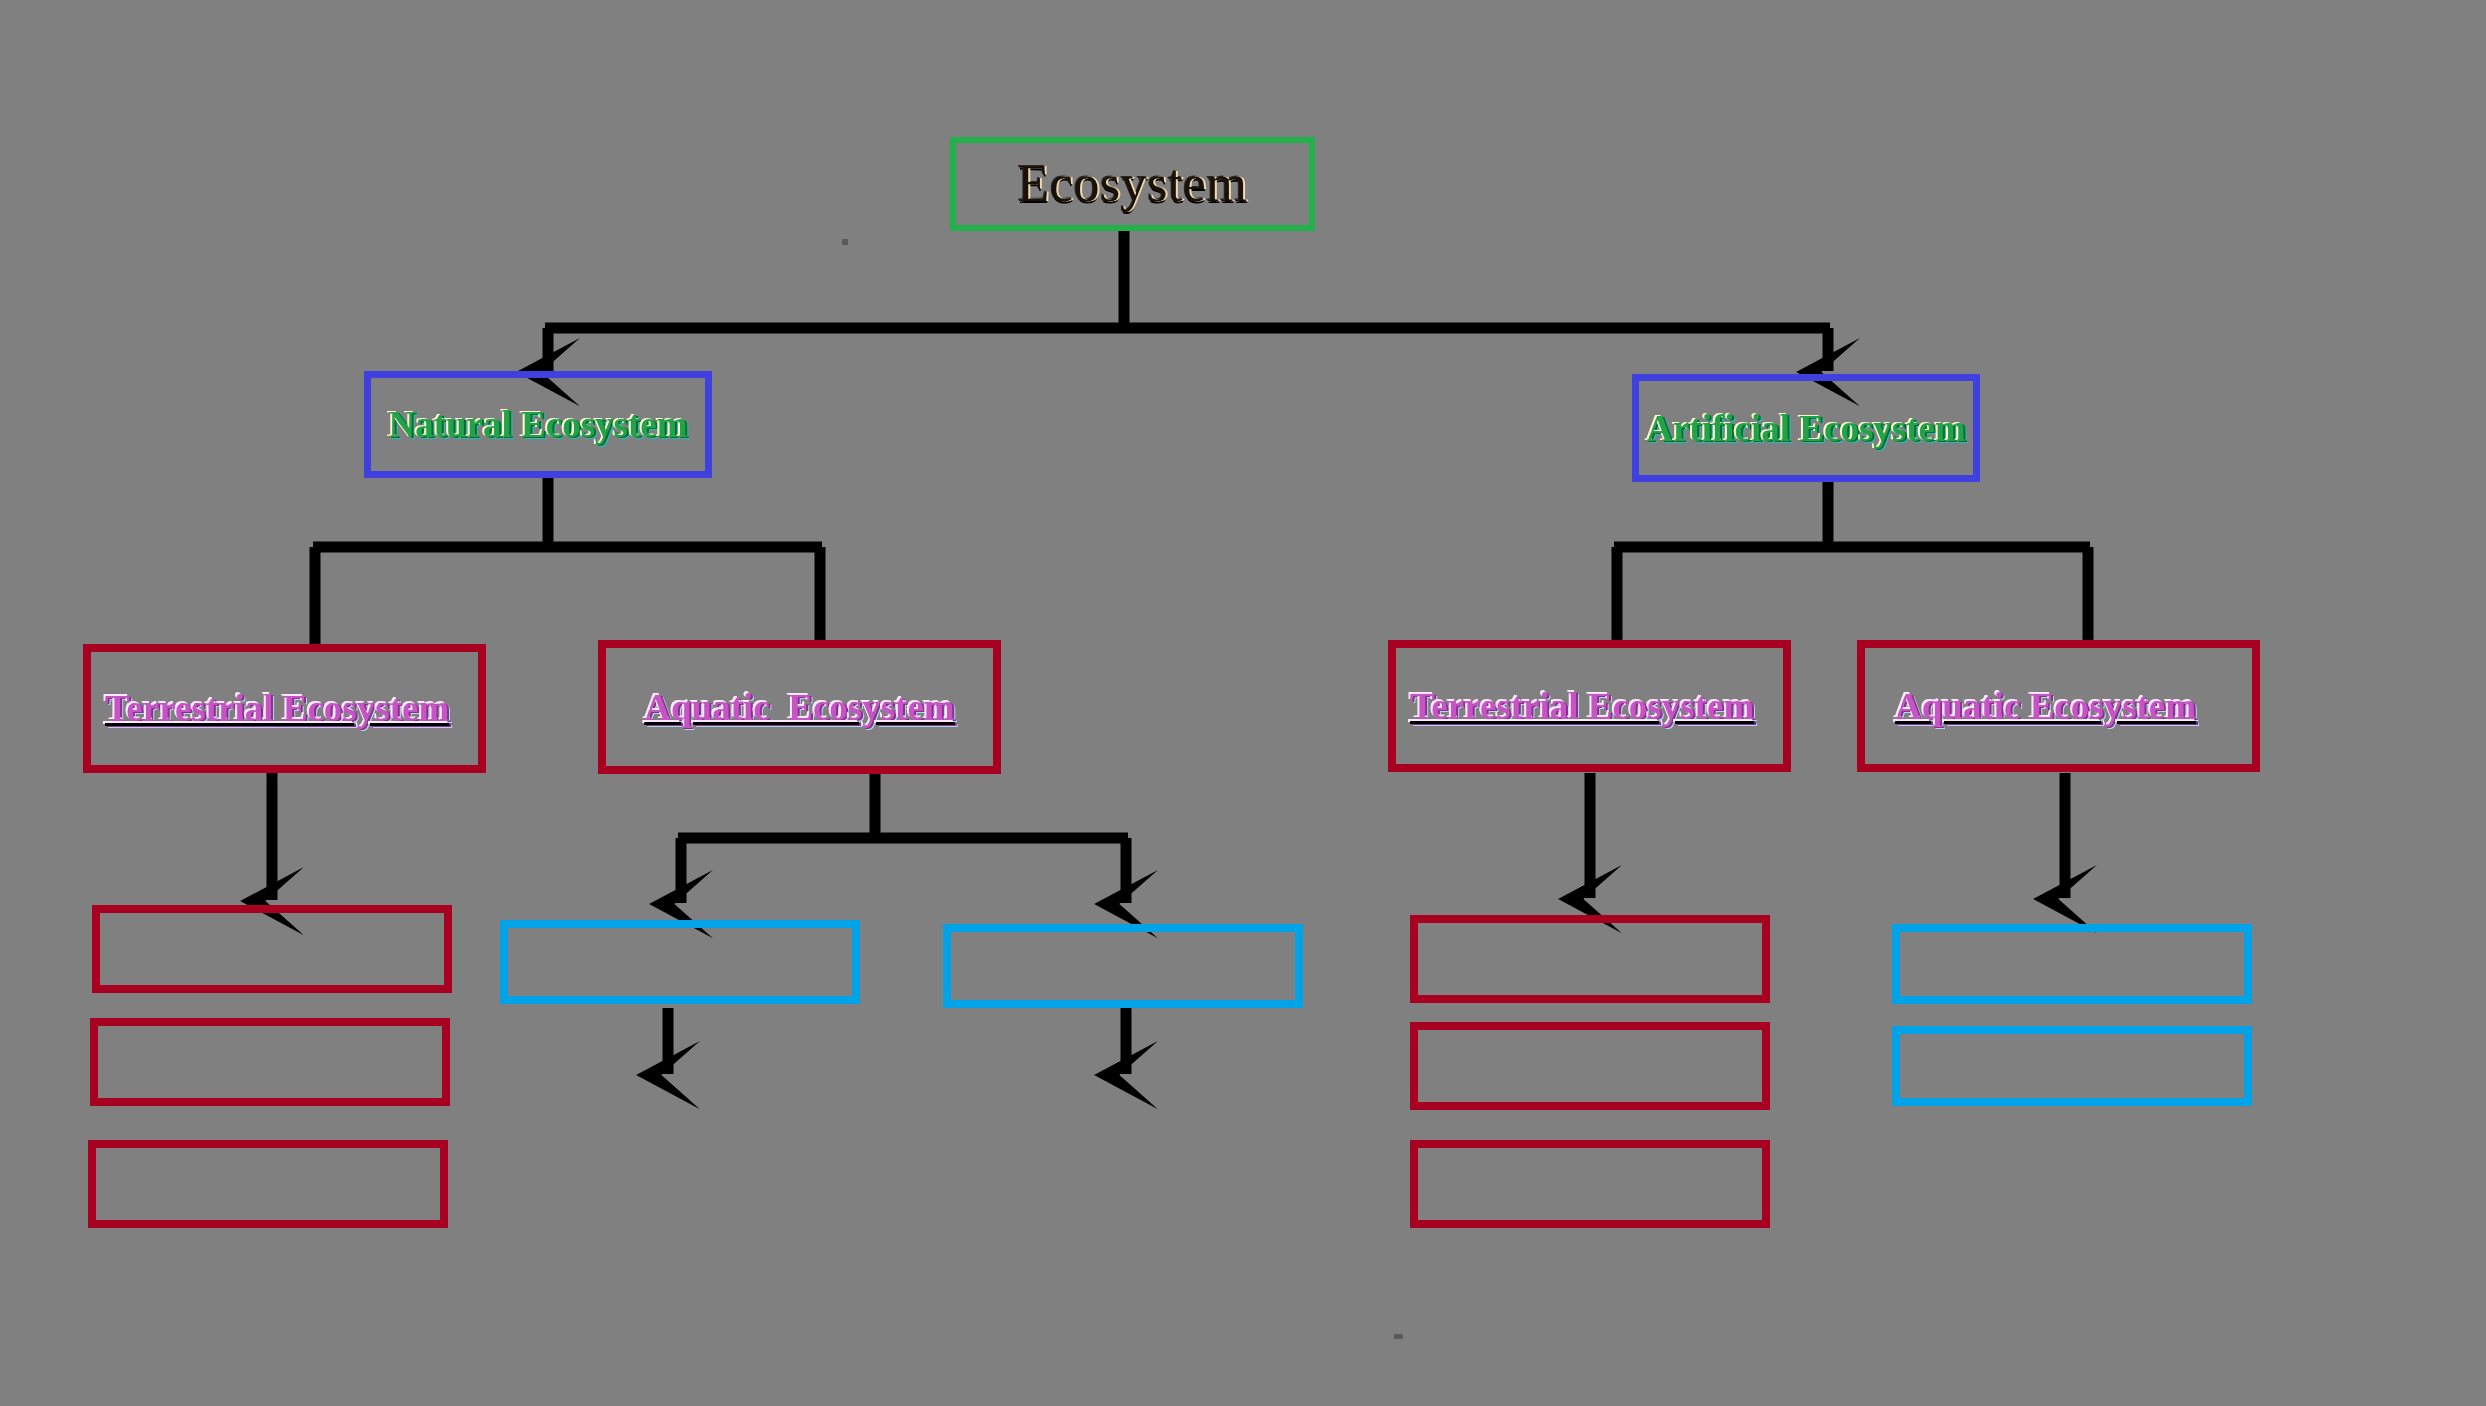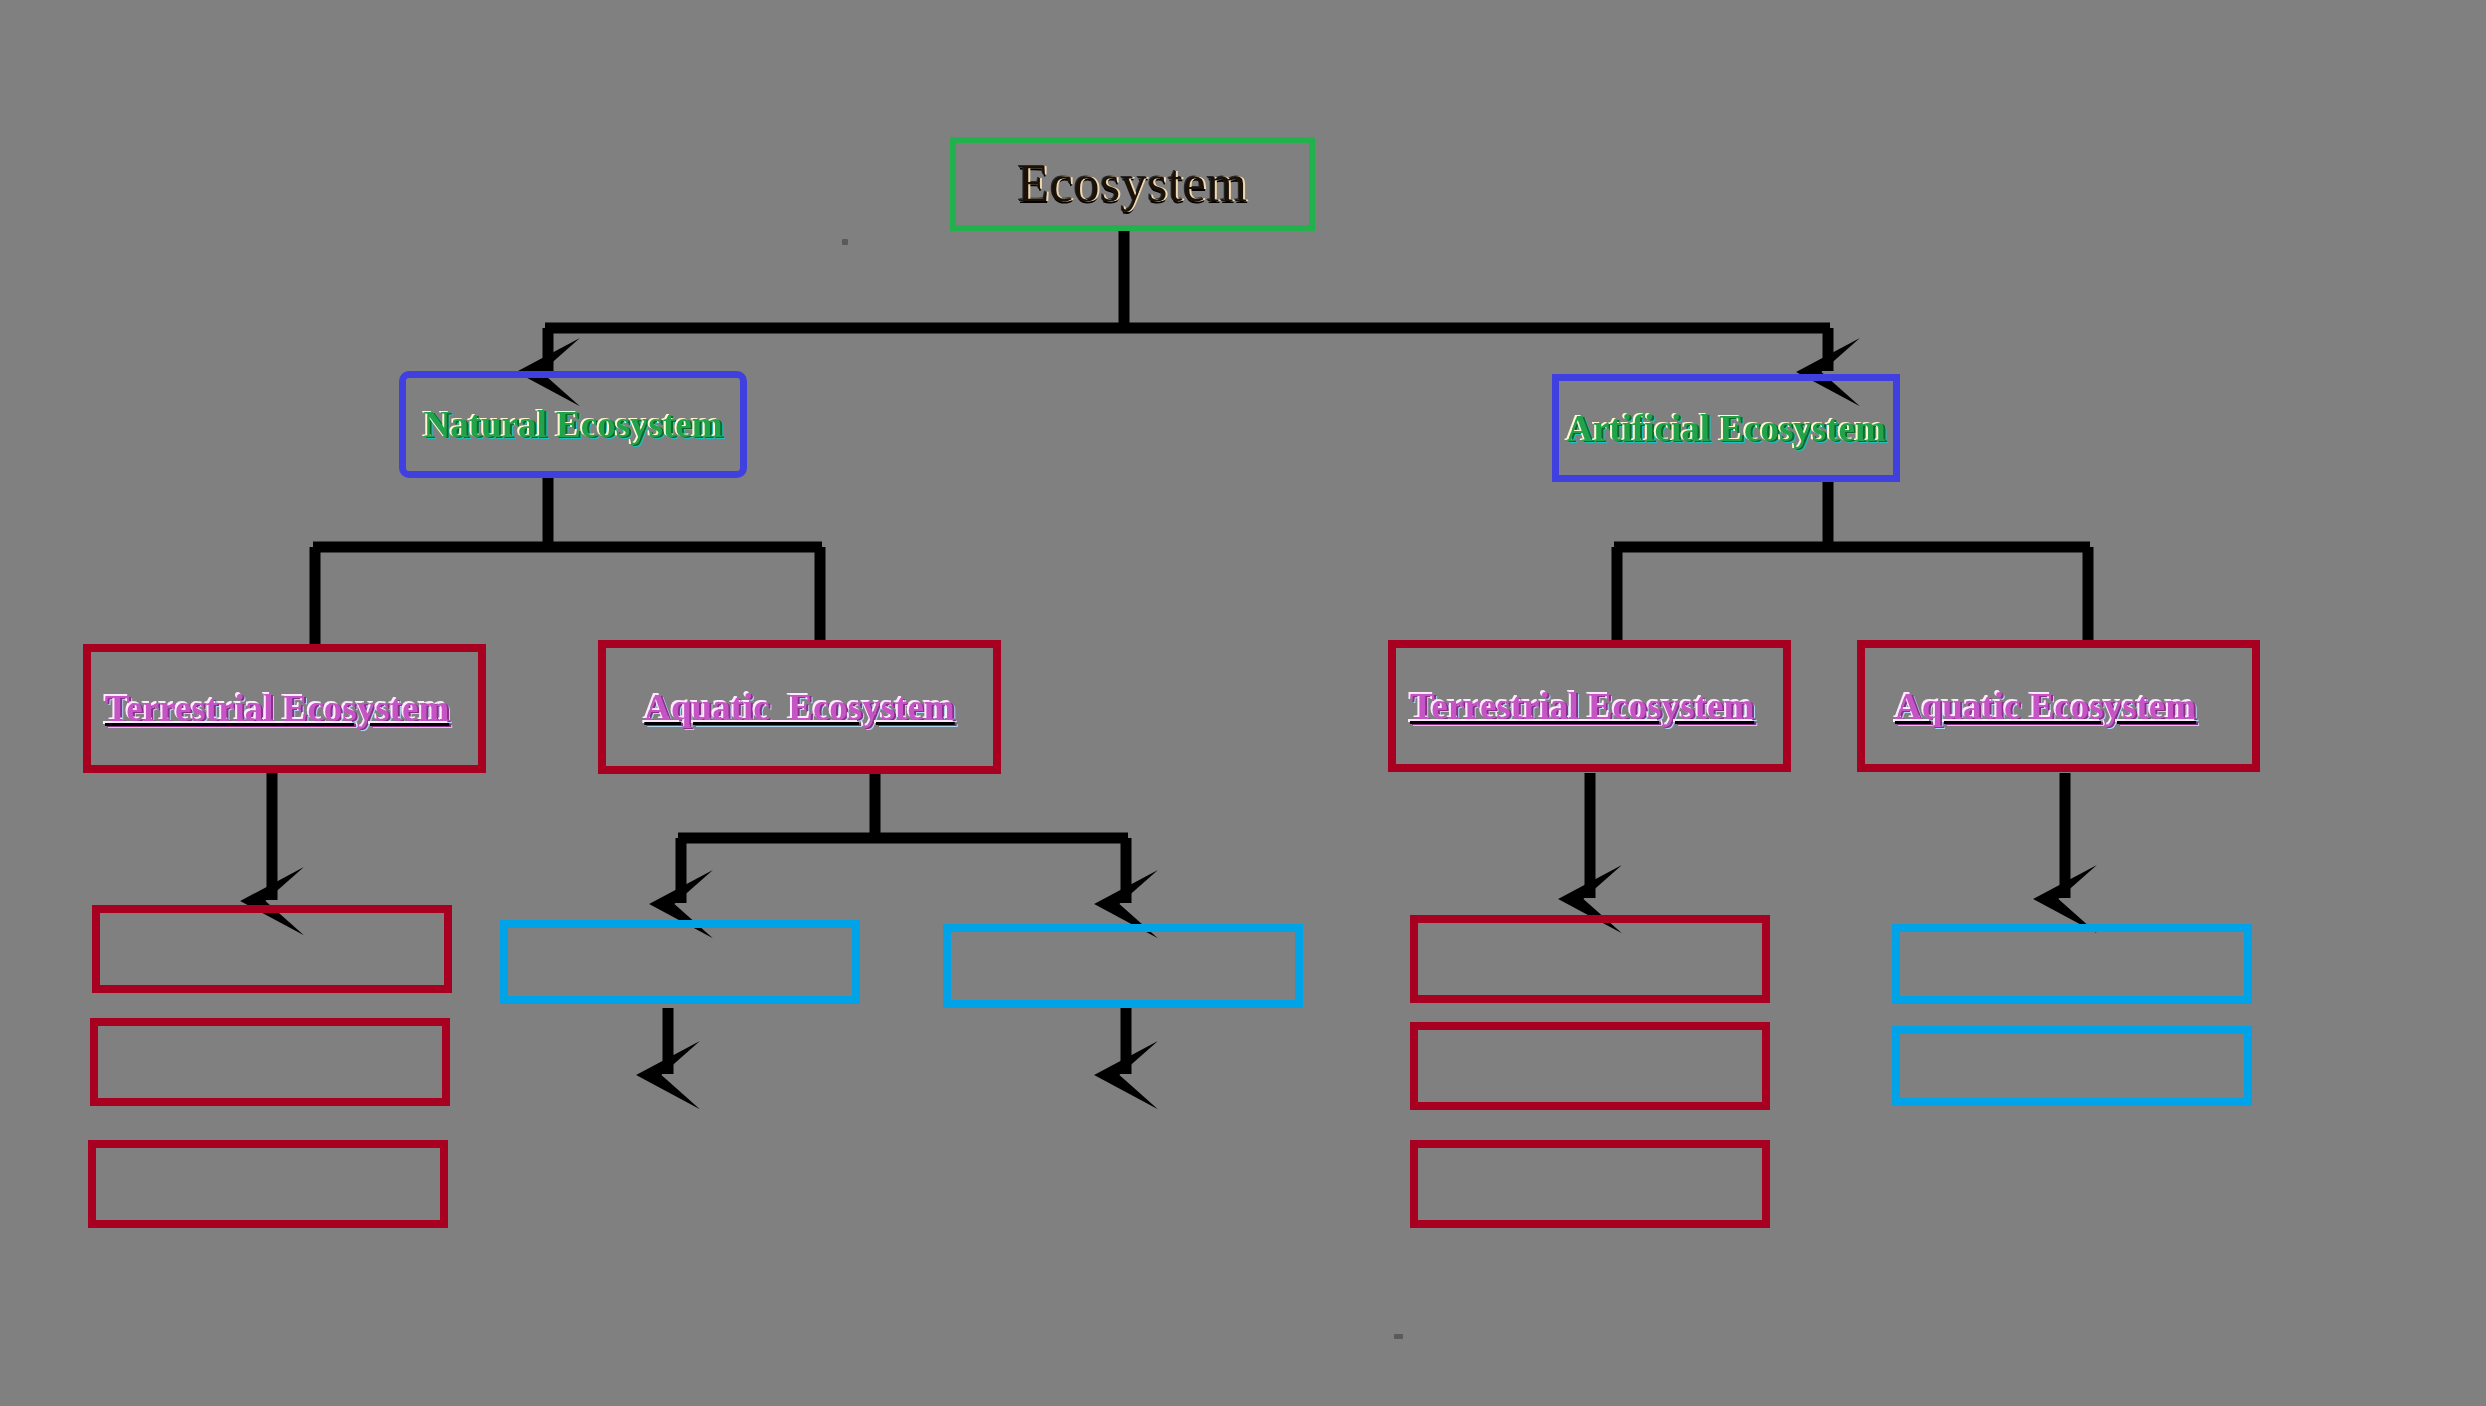--- a/index.html
+++ b/index.html
@@ -152,25 +152,25 @@
       <path d="M 1590 773 L 1590 898" marker-end="url(#arrowhead)"></path>
 
       <path d="M 2065 773 L 2065 898" marker-end="url(#arrowhead)"></path>
     </g>
   </svg>
 
   <div class="node node-root" style="left:950px; top:137px; width:365px; height:94px;">
     <span class="node-label">Ecosystem</span>
   </div>
 
-  <div class="node node-l2" style="left:399px; top:371px; width:348px; height:107px;border-radius:10px;">
+  <div class="node node-l2" style="left:364px; top:371px; width:348px; height:107px;">
     <span class="node-label">Natural Ecosystem</span>
   </div>
 
-  <div class="node node-l2" style="left:1552px; top:374px; width:348px; height:108px;">
+  <div class="node node-l2" style="left:1632px; top:374px; width:348px; height:108px;">
     <span class="node-label">Artificial Ecosystem</span>
   </div>
 
   <div class="node node-l3" style="left:83px; top:644px; width:403px; height:129px;">
     <span class="node-label">Terrestrial Ecosystem</span>
   </div>
 
   <div class="node node-l3 node-l3-center" style="left:598px; top:640px; width:403px; height:134px;">
     <span class="node-label">Aquatic  Ecosystem</span>
   </div>

